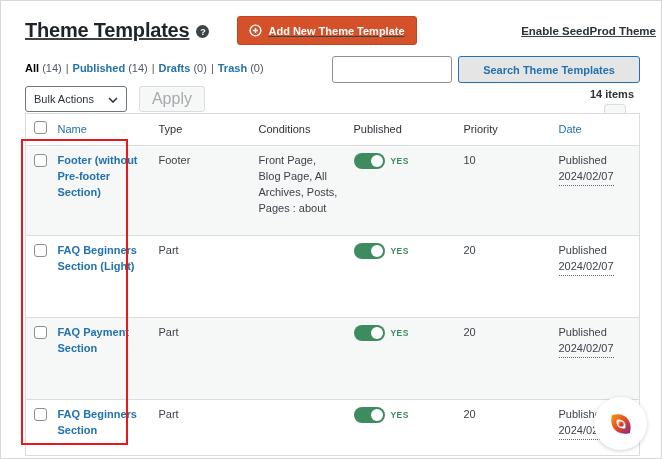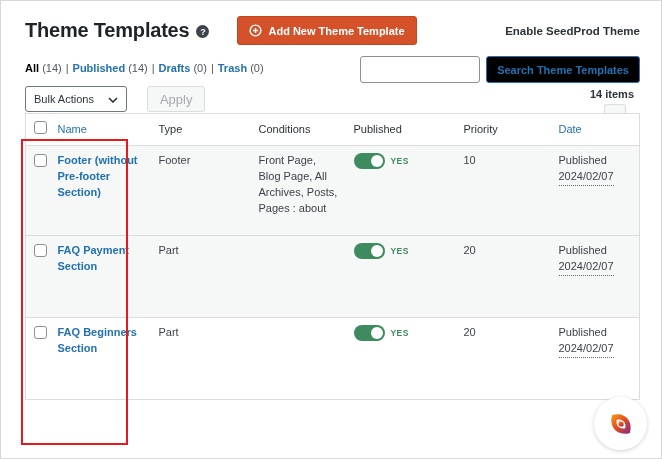--- a/index.html
+++ b/index.html
@@ -9,21 +9,21 @@
   }
   *{box-sizing:border-box; margin:0; padding:0;}
   html,body{width:662px; height:459px;}
   body{
     font-family:"Liberation Sans","DejaVu Sans",sans-serif;
     background:#fff; color:var(--body-text); font-size:11px; overflow:hidden; position:relative;
   }
   .frame{position:absolute; inset:0; border:1px solid #d8d8d8; pointer-events:none; z-index:50;}
 
   
-  .topbar{position:absolute; top:16px; left:25px; right:22px; display:flex; align-items:center;}
+  .topbar{position:absolute; top:16px; left:25px; right:6px; display:flex; align-items:center;text-decoration:underline;}
   .page-title{font-size:20px; font-weight:700; color:var(--header-text); letter-spacing:-.2px; white-space:nowrap;}
   .help-badge{display:inline-flex; align-items:center; justify-content:center; width:13px; height:13px;
     border-radius:50%; background:#3c434a; color:#fff; font-size:9px; font-weight:700; margin-left:7px; margin-top:2px;}
   .btn-orange{display:inline-flex; align-items:center; gap:6px; background:var(--orange); color:#fff;
     border:1px solid #c14522; border-radius:3px; font-size:11px; font-weight:700; padding:7px 11px; cursor:pointer; white-space:nowrap;}
   .btn-orange svg{display:block;}
   .kits-btn{margin-left:22px;}
   .add-btn{margin-left:28px;}
   .enable-group{margin-left:auto; display:flex; align-items:center; gap:6px;}
   .enable-label{font-size:11.5px; font-weight:700; color:#2c3338; white-space:nowrap;}
@@ -38,29 +38,29 @@
   
   .filters{position:absolute; top:62px; left:25px; font-size:11px; color:var(--muted-text);}
   .filters a{text-decoration:none; color:var(--link-blue); font-weight:600;}
   .filters .current{color:#000; font-weight:700;}
   .filters .count{color:var(--muted-text); font-weight:400;}
   .filters .sep{margin:0 4px; color:var(--muted-text);}
 
   
   .search-group{position:absolute; top:56px; right:22px; display:flex; gap:6px; align-items:center;}
   .search-input{width:120px; height:27px; border:1px solid #8c8f94; border-radius:3px; padding:0 6px; font-size:11px; background:#fff;}
-  .btn-secondary{height:27px; padding:0 10px; background:#000000; border:1px solid var(--link-blue);
+  .btn-secondary{height:27px; padding:0 24px; background:#e5e5e5; border:1px solid var(--link-blue);
     border-radius:3px; color:var(--link-blue); font-size:11px; font-weight:700; cursor:pointer; white-space:nowrap;}
 
   
-  .bulk-group{position:absolute; top:86px; left:25px; display:flex; gap:20px; align-items:center;}
+  .bulk-group{position:absolute; top:86px; left:25px; display:flex; gap:12px; align-items:center;}
   .select-box{position:relative; display:inline-flex; align-items:center; gap:14px; height:26px;
     border:1px solid #6c7781; border-radius:3px; background:#fff; padding:0 8px; font-size:11px; color:#2c3338; cursor:pointer;}
   .btn-disabled{height:26px; padding:0 12px; background:#f6f7f7; border:1px solid var(--border); border-radius:3px;
-    color:#a7aaad; font-size:13px; cursor:default;}
+    color:#a7aaad; font-size:16px; cursor:default;}
   .pagination{position:absolute; top:88px; right:22px; display:flex; align-items:center; gap:4px;flex-direction:column;}
   .items-count{color:#2c3338; font-weight:600; margin-right:6px;}
   .pg-btn{display:inline-flex; align-items:center; justify-content:center; min-width:22px; height:22px;
     border:1px solid var(--border); border-radius:3px; background:#f6f7f7; color:#a7aaad; font-size:11px; cursor:default;}
   .pg-btn.active{border-color:var(--link-blue); color:var(--link-blue); background:#f0f6fc; cursor:pointer;}
   .pg-current{width:24px; height:22px; border:1px solid #8c8f94; border-radius:3px; text-align:center; font-size:11px; color:#2c3338;}
   .pg-of{margin:0 14px; color:#2c3338; font-weight:700;}
 
   
   .tpl-table{position:absolute; top:113px; left:25px; width:615px; border-collapse:collapse; background:#fff;
@@ -167,20 +167,39 @@
             </span>
         <span class="yes-label">YES</span>
       </span>
     </td>
     <td class="col-prio">10</td>
     <td class="col-date">
       <span>Published</span><br>
       <span class="date-val">2024/02/07</span>
     </td>
   </tr>
+      <tr>
+    <td class="col-cb"><input type="checkbox" class="cb" style=""></td>
+    <td class="col-name"><a href="#" class="name-link">FAQ Beginners Section (Light)</a></td>
+    <td class="col-type">Part</td>
+    <td class="col-cond"></td>
+    <td class="col-pub pub-cell">
+      <span class="pub-wrap">
+        <span class="toggle sm">
+              <span class="knob"></span>
+            </span>
+        <span class="yes-label">YES</span>
+      </span>
+    </td>
+    <td class="col-prio">20</td>
+    <td class="col-date">
+      <span>Published</span><br>
+      <span class="date-val">2024/02/07</span>
+    </td>
+  </tr>
       <tr class="alt">
     <td class="col-cb"><input type="checkbox" class="cb" style=""></td>
     <td class="col-name"><a href="#" class="name-link">FAQ Payment Section</a></td>
     <td class="col-type">Part</td>
     <td class="col-cond"></td>
     <td class="col-pub pub-cell">
       <span class="pub-wrap">
         <span class="toggle sm">
               <span class="knob"></span>
             </span>

